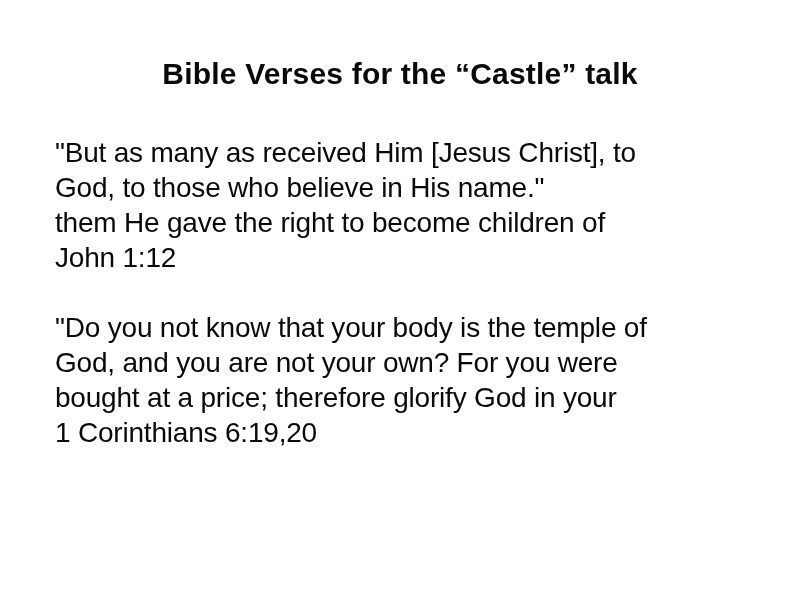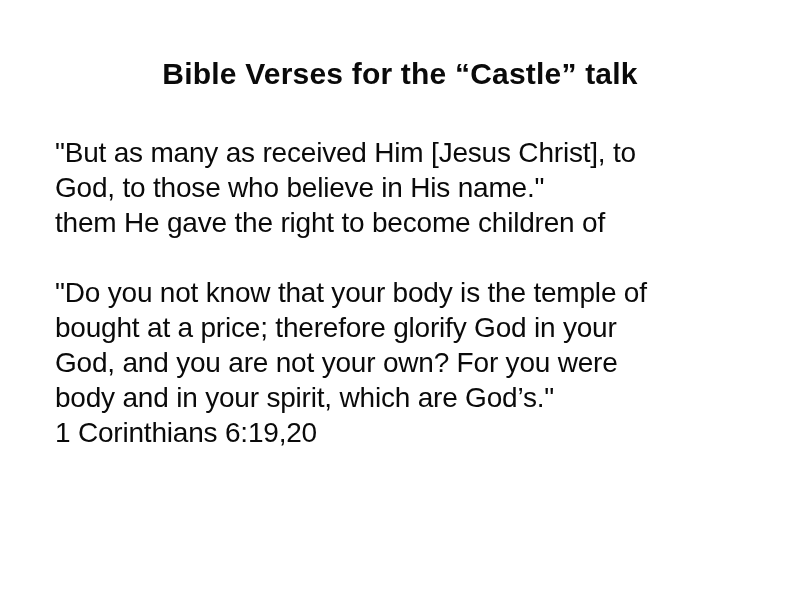--- a/index.html
+++ b/index.html
@@ -45,24 +45,24 @@
 <div class="slide">
 
   <div class="slide-title">Bible Verses for the “Castle” talk</div>
 
   <div class="verses">
 
     <div class="verse-block">
       <div class="verse-line">"But as many as received Him [Jesus Christ], to</div>
       <div class="verse-line">God, to those who believe in His name."</div>
       <div class="verse-line">them He gave the right to become children of</div>
+      <div class="verse-reference">John 1:12</div>
     </div>
 
     <div class="verse-block">
       <div class="verse-line">"Do you not know that your body is the temple of</div>
+      <div class="verse-line">God, and you are not your own? For you were</div>
       <div class="verse-line">bought at a price; therefore glorify God in your</div>
-      <div class="verse-line">God, and you are not your own? For you were</div>
-      <div class="verse-line">body and in your spirit, which are God’s."</div>
       <div class="verse-reference">1 Corinthians 6:19,20</div>
     </div>
 
   </div>
 </div>
 
 </body></html>

